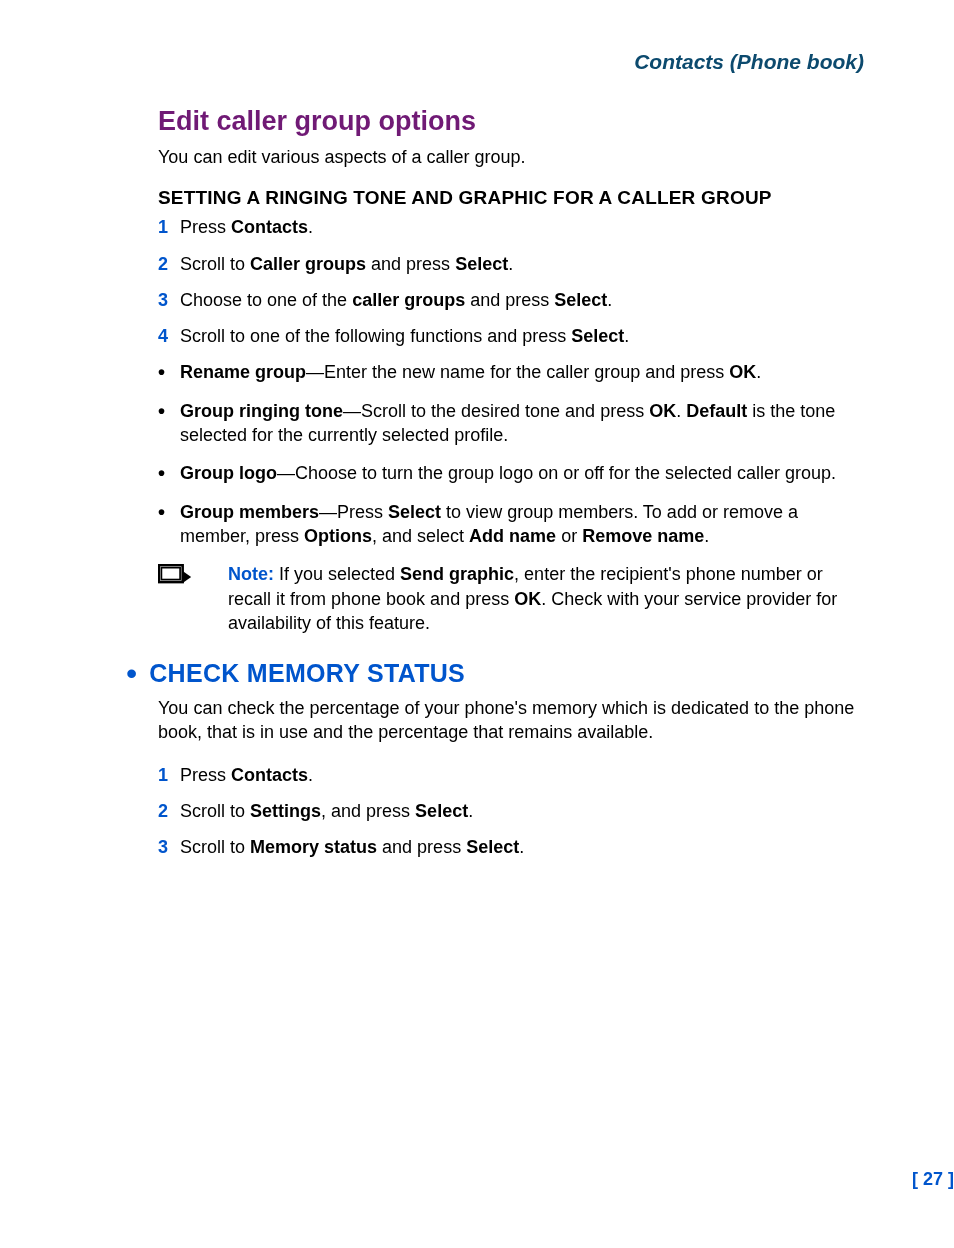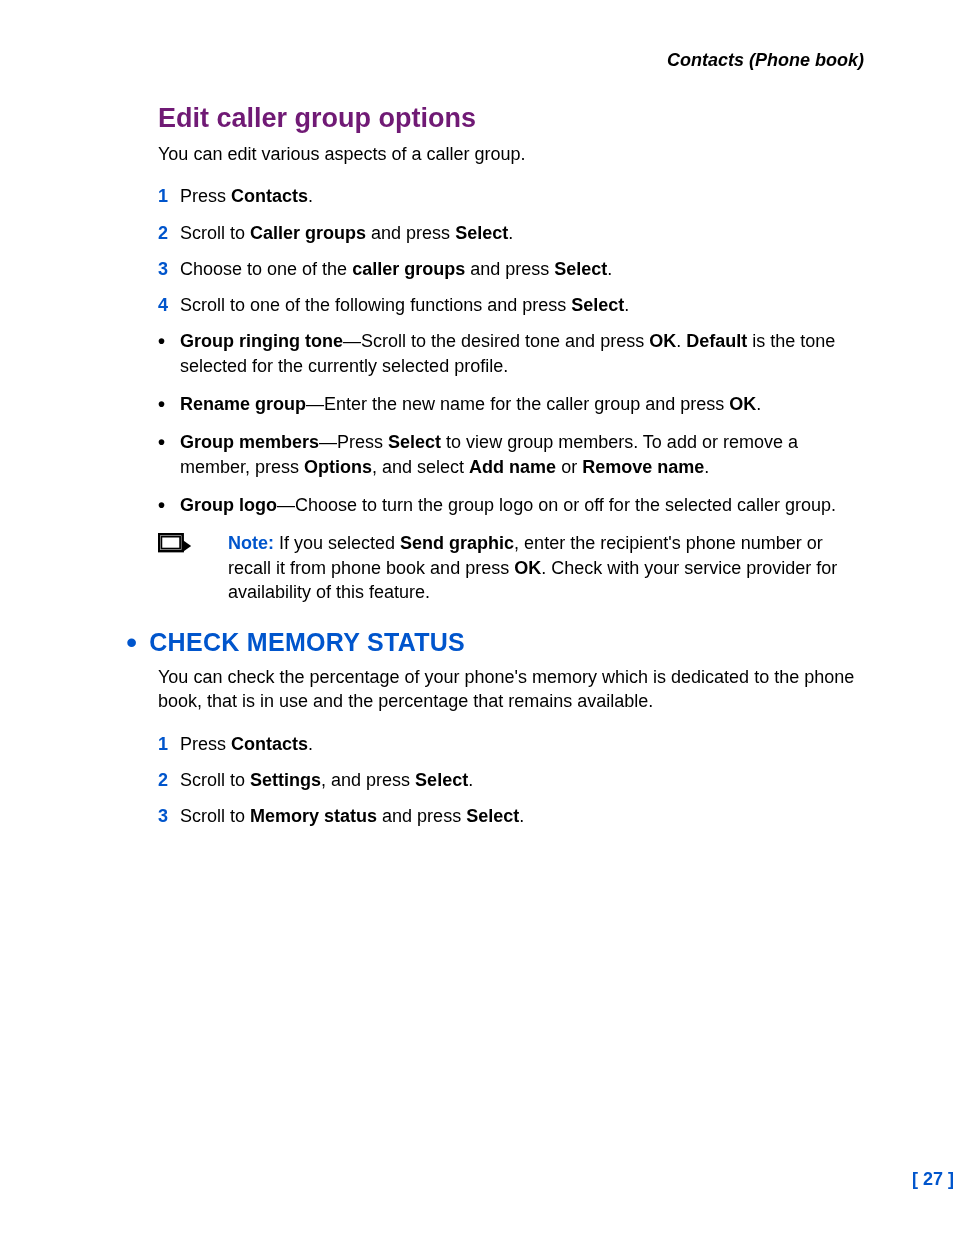--- a/index.html
+++ b/index.html
@@ -12,24 +12,24 @@
     height: 1248px;
     position: relative;
     box-sizing: border-box;
   }
   .page {
     padding: 50px 90px 0 90px;
     box-sizing: border-box;
   }
   .header-link {
     text-align: right;
-    color: #000000;
+    color: #0c4a6e;
     font-style: italic;
     font-weight: bold;
-    font-size: 18px;
+    font-size: 21px;
     margin: 0 0 32px 0;
   }
   .h1 {
     color: #701a75;
     font-size: 27px;
     font-weight: bold;
     margin: 0 0 8px 0;
     padding-left: 68px;
   }
   .intro {
@@ -145,20 +145,21 @@
 </head>
 <body>
 
 <div class="page">
 
   <div class="header-link">Contacts (Phone book)</div>
 
   <div class="h1">Edit caller group options</div>
   <div class="intro">You can edit various aspects of a caller group.</div>
 
+  <div class="h2">SETTING A RINGING TONE AND GRAPHIC FOR A CALLER GROUP</div>
 
   <ul class="ol">
     <li>
       <span class="num">1</span>
       <span>Press </span><b>Contacts</b><span>.</span>
     </li>
     <li>
       <span class="num">2</span>
       <span>Scroll to </span><b>Caller groups</b><span> and press </span><b>Select</b><span>.</span>
     </li>
@@ -167,30 +168,30 @@
       <span>Choose to one of the </span><b>caller groups</b><span> and press </span><b>Select</b><span>.</span>
     </li>
     <li>
       <span class="num">4</span>
       <span>Scroll to one of the following functions and press </span><b>Select</b><span>.</span>
     </li>
   </ul>
 
   <ul class="ul">
     <li>
+      <b>Rename group</b><span>—Enter the new name for the caller group and press </span><b>OK</b><span>.</span>
+    </li>
+    <li>
       <b>Group ringing tone</b><span>—Scroll to the desired tone and press </span><b>OK</b><span>. </span><b>Default</b><span> is the tone selected for the currently selected profile.</span>
     </li>
     <li>
-      <b>Rename group</b><span>—Enter the new name for the caller group and press </span><b>OK</b><span>.</span>
+      <b>Group logo</b><span>—Choose to turn the group logo on or off for the selected caller group.</span>
     </li>
     <li>
       <b>Group members</b><span>—Press </span><b>Select</b><span> to view group members. To add or remove a member, press </span><b>Options</b><span>, and select </span><b>Add name</b><span> or </span><b>Remove name</b><span>.</span>
-    </li>
-    <li>
-      <b>Group logo</b><span>—Choose to turn the group logo on or off for the selected caller group.</span>
     </li>
   </ul>
 
   <div class="note-row">
     <div class="note-icon">
       <svg viewBox="0 0 40 30">
         <rect x="1" y="1" width="28" height="20" fill="none" stroke="#000" stroke-width="3"></rect>
         <rect x="4" y="4" width="22" height="14" fill="none" stroke="#000" stroke-width="2"></rect>
         <polygon points="29,14 29,8 39,15 29,22 29,16" fill="#000"></polygon>
       </svg>

